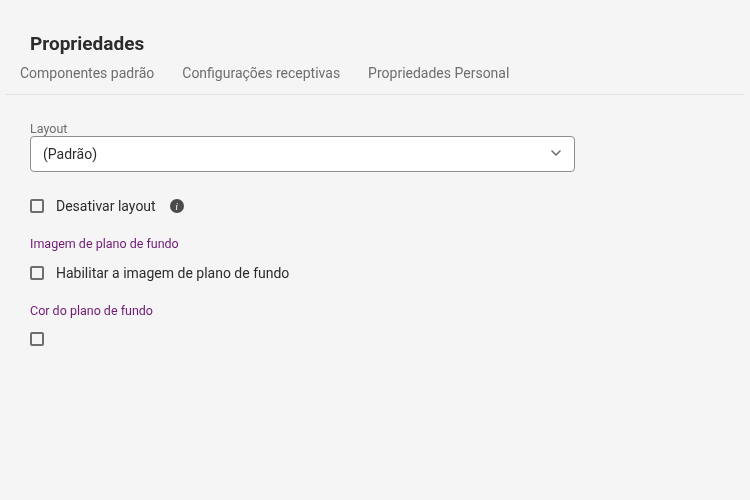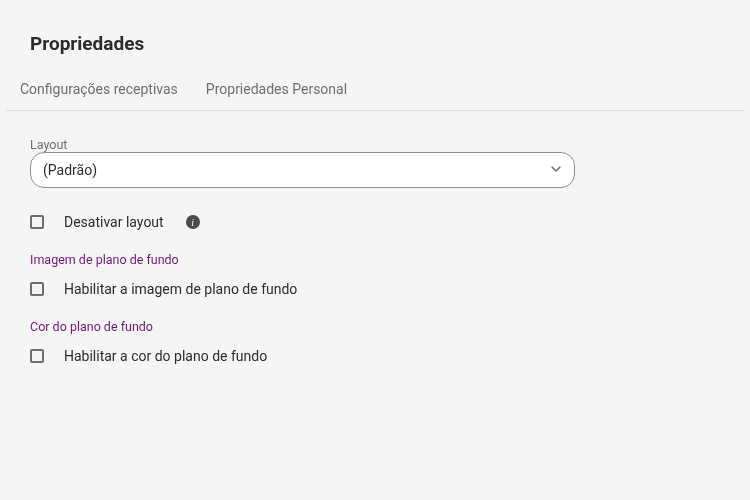--- a/index.html
+++ b/index.html
@@ -12,21 +12,20 @@
     color: #2c2c2c;
   }
   .page {
     padding: 32px 6px 0 6px;
   }
   .title {
     font-size: 19px;
     font-weight: 700;
     color: #2c2c2c;
     padding-left: 24px;
-    margin-bottom: 16px;
   }
   .subtitle {
     font-size: 13px;
     color: #6e6e6e;
     padding-left: 24px;
     margin-bottom: 30px;
   }
   .tabs {
     display: flex;
     border-bottom: 1px solid #e1e1e1;
@@ -52,39 +51,39 @@
   }
   .field-label {
     font-size: 12.5px;
     color: #6e6e6e;
   }
   .select {
     width: 545px;
     max-width: 100%;
     height: 36px;
     border: 1px solid #8e8e8e;
-    border-radius: 14px;
+    border-radius: 4px;
     background: #fff;
     display: flex;
     align-items: center;
     justify-content: space-between;
     padding: 0 12px;
     font-size: 14px;
     color: #2c2c2c;
     cursor: pointer;
     margin-bottom: 26px;
   }
   .select .chev {
     font-size: 12px;
     color: #6e6e6e;
   }
   .check-row {
     display: flex;
     align-items: center;
-    gap: 20px;
+    gap: 12px;
     margin-bottom: 22px;
   }
   .checkbox {
     width: 14px;
     height: 14px;
     border: 2px solid #6e6e6e;
     border-radius: 2px;
     background: transparent;
     cursor: pointer;
     flex-shrink: 0;
@@ -115,20 +114,21 @@
   }
 </style>
 </head>
 <body>
 
 <div class="page">
 
   <h1 class="title">Propriedades</h1>
 
   <div class="tabs">
+    <div class="tab">Componentes padrão</div>
     <div class="tab">Configurações receptivas</div>
     <div class="tab">Propriedades Personal</div>
   </div>
 
   <div class="panel">
 
     <div class="field-label">Layout</div>
     <div class="select">
       <span>(Padrão)</span>
       <span class="chev">
@@ -146,18 +146,17 @@
 
     <div class="section-heading">Imagem de plano de fundo</div>
     <div class="check-row">
       <div class="checkbox"></div>
       <span class="check-label">Habilitar a imagem de plano de fundo</span>
     </div>
 
     <div class="section-heading">Cor do plano de fundo</div>
     <div class="check-row">
       <div class="checkbox"></div>
-      <span class="check-label">Habilitar a cor do plano de fundo</span>
     </div>
 
   </div>
 
 </div>
 
 </body></html>

